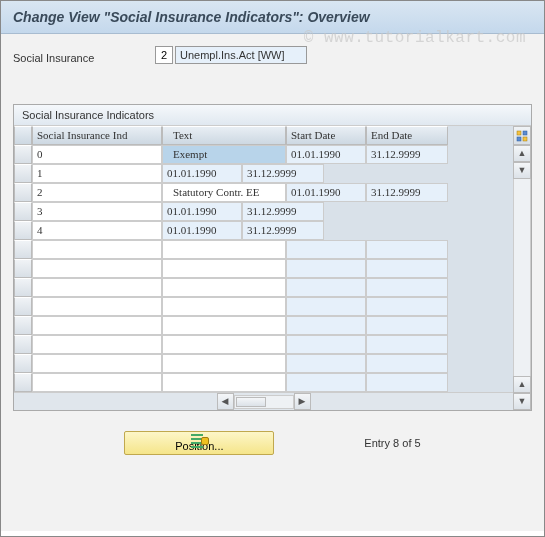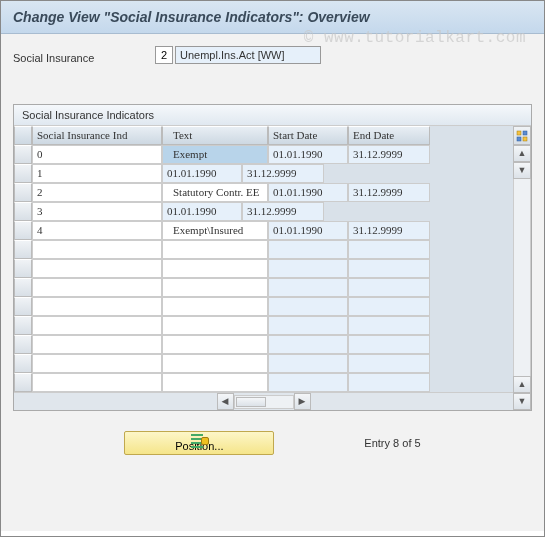--- a/index.html
+++ b/index.html
@@ -54,21 +54,21 @@
     .field-code {
       width: 18px;
       height: 18px;
       border: 1px solid #999;
       background: #fff;
       text-align: center;
       line-height: 16px;
       font-size: 11px;
     }
     .field-text {
-      width: 146px;
+      width: 132px;
       height: 18px;
       border: 1px solid #999;
       background: #e6f0fa;
       padding: 0 4px;
       line-height: 16px;
       color: #333;
     }
     .table-panel {
       border: 1px solid #aaa;
       background: #e8edf2;
@@ -115,21 +115,21 @@
     .hdr-cell {
       background: linear-gradient(to bottom, #e8eef4, #cdd8e2);
       border: 1px solid #bbb;
       border-top: 1px solid #fff;
       padding: 2px 4px;
       color: #333;
       white-space: nowrap;
       overflow: hidden;
     }
     .col-ind { width: 130px; }
-    .col-text { width: 106px; padding-left: 10px; }
+    .col-text { width: 124px; padding-left: 10px; }
     .col-start { width: 80px; }
     .col-end { width: 82px; }
     .selected-cell {
       background: #b8d4ea !important;
     }
     .corner-btn {
       width: 18px;
       height: 19px;
       background: linear-gradient(to bottom, #f0f3f6, #d8dfe6);
       border: 1px solid #bbb;
@@ -284,21 +284,20 @@
             </div>
             <div class="grid-row">
               <div class="row-handle"></div>
               <div class="cell col-ind">3</div>
               <div class="cell readonly col-start">01.01.1990</div>
               <div class="cell readonly col-end">31.12.9999</div>
             </div>
             <div class="grid-row">
               <div class="row-handle"></div>
               <div class="cell col-ind">4</div>
-              <div class="cell col-text">Exempt\Insured</div>
               <div class="cell readonly col-start">01.01.1990</div>
               <div class="cell readonly col-end">31.12.9999</div>
             </div>
           </div>
 
         <div id="empty-rows">
             <div class="grid-row">
               <div class="row-handle"></div>
               <div class="cell col-ind"></div>
               <div class="cell col-text"></div>

